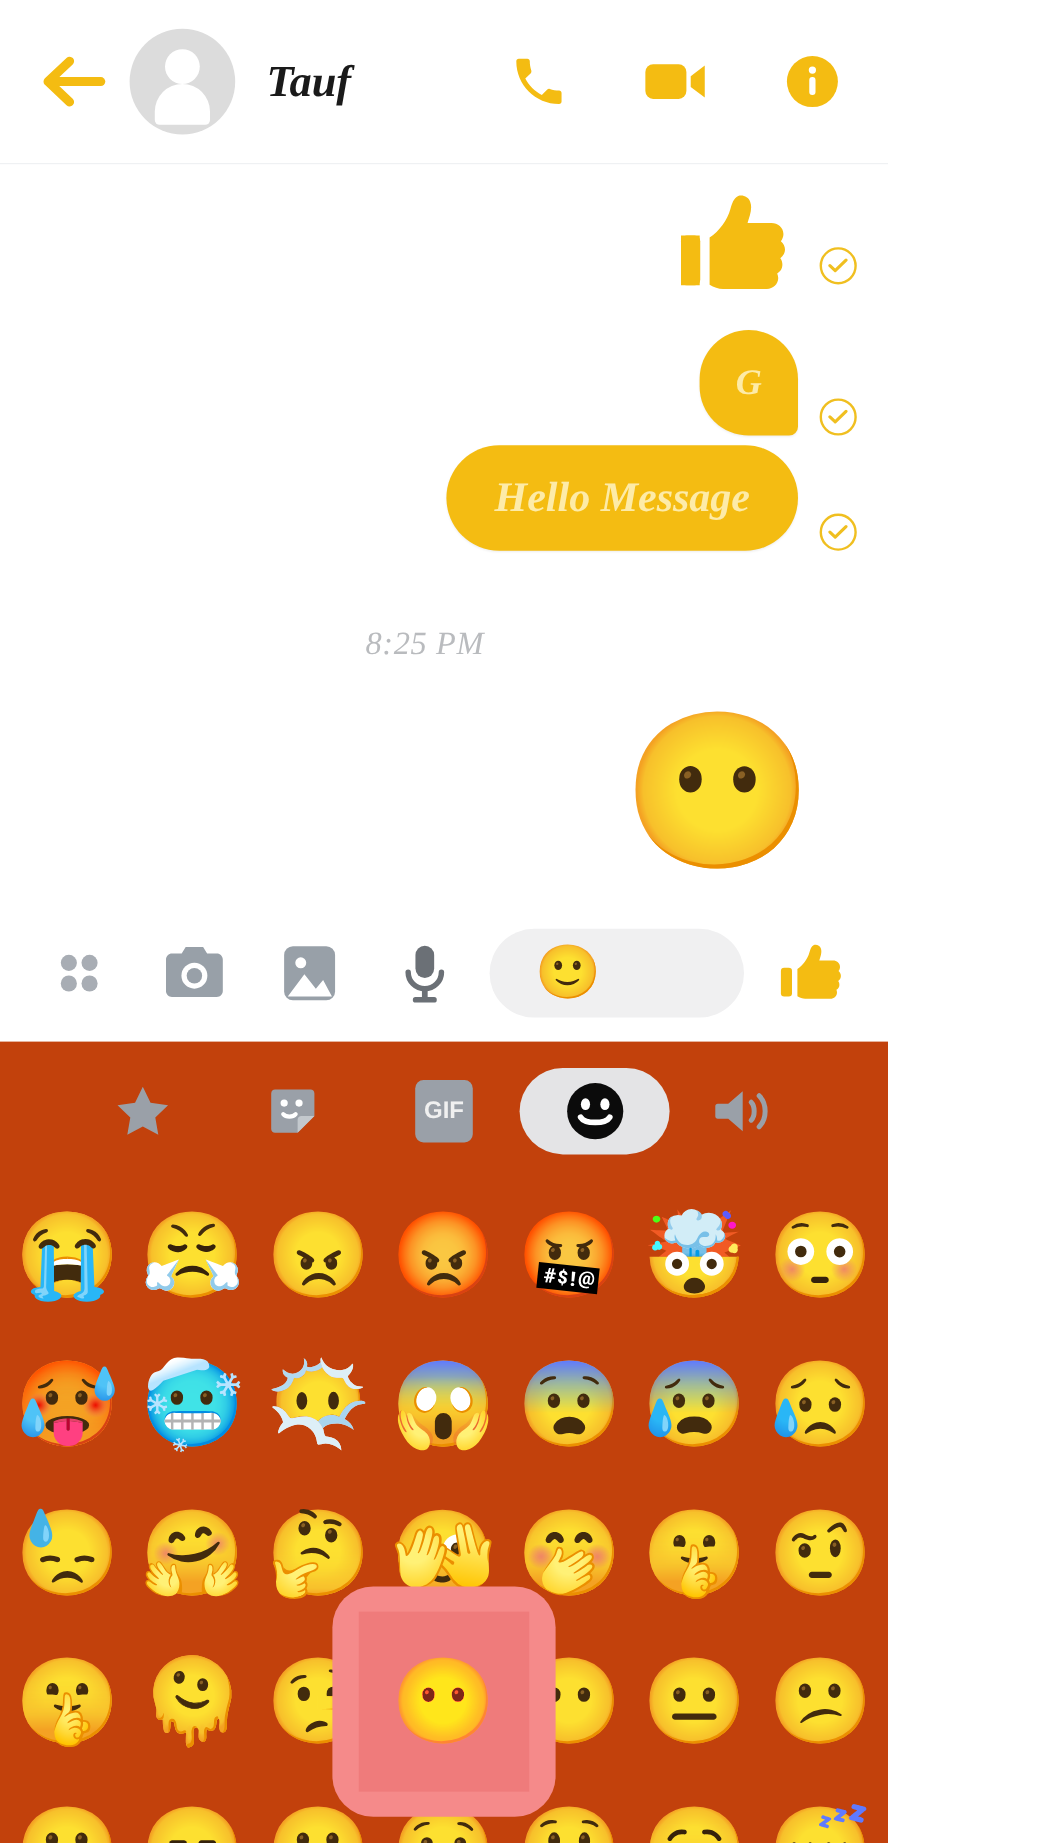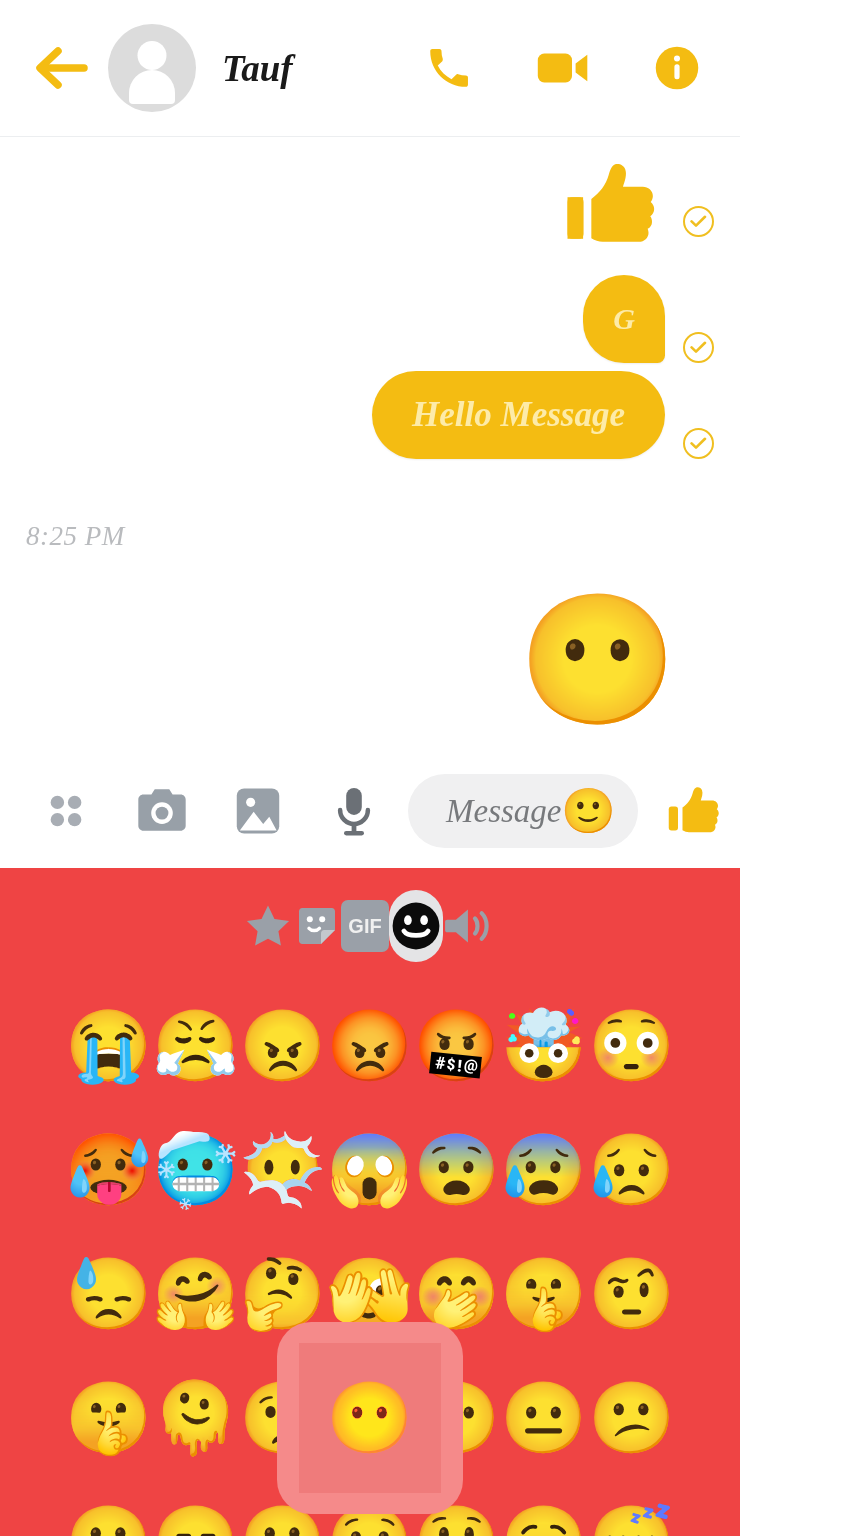--- a/index.html
+++ b/index.html
@@ -75,21 +75,21 @@
     border-radius:44px 44px 8px 44px;
     font-size:30px;
   }
   .bubble-hello {
     height:88px; padding:0 40px;
     border-radius:44px;
     font-size:35px;
     white-space:nowrap;
   }
   .timestamp {
-    text-align:left;
+    text-align:center;
     font-family:"Liberation Serif", serif;
     font-style:italic;
     font-size:27px; color:#b9bbbe;
     letter-spacing:0.5px;
   }
   .big-emoji { font-size:128px; line-height:1; text-align:right; }
 
   
   .input-bar {
     flex:0 0 114px; height:114px;
@@ -110,24 +110,23 @@
     font-family:"Liberation Serif", serif;
     font-style:italic; font-size:33px; color:#77797c;
     flex:1 1 auto;
   }
   .smiley-btn { font-size:44px; line-height:1; flex:0 0 auto; margin-right:6px; }
   .send-thumb { flex:0 0 auto; width:70px; display:flex; align-items:center; justify-content:center; }
 
   
   .keyboard {
     flex:0 0 668px; height:668px;
-    background:#ef4444;
+    background:#c2410c;
     display:flex; flex-direction:column;
     position:relative;
-    align-items:center;
   }
   .kb-tabs {
     height:116px; flex:0 0 116px;
     display:flex; align-items:center;
     padding:0 56px;
   }
   .kb-tab {
     flex:1 1 0; height:72px;
     display:flex; align-items:center; justify-content:center;
     border-radius:36px;
@@ -296,21 +295,20 @@
     <div class="inp-icon">
       <svg width="42" height="52" viewBox="0 0 18 24">
         <rect x="5.4" y="1.4" width="7.2" height="12.4" rx="3.6" fill="#6b7076"></rect>
         <path d="M2.6 11.6c0 3.5 2.9 6.4 6.4 6.4s6.4-2.9 6.4-6.4" stroke="#6b7076" stroke-width="2.1" fill="none" stroke-linecap="round"></path>
         <rect x="7.9" y="17.6" width="2.2" height="4" fill="#6b7076"></rect>
         <rect x="4.4" y="21.2" width="9.2" height="2.1" rx="1" fill="#6b7076"></rect>
       </svg>
     </div>
 
     <div class="msg-field">
-      <div class="msg-placeholder">Message</div>
       <div class="smiley-btn">🙂</div>
     </div>
 
     <div class="send-thumb">
       <svg width="60" height="60" viewBox="0 0 24 24">
         <rect x="1.5" y="10.2" width="3.7" height="9.6" rx="1.1" fill="#f4bc12"></rect>
         <path fill="#f4bc12" d="M7 10.6c1.9-1.3 3.4-3.3 4-5.5.3-1 .6-2.1 1.5-2.5.9-.3 2 .2 2.3 1.1.5 1.3-.1 2.8-.5 4.1h4.6c1.2 0 2.3.9 2.3 2.1 0 .5-.2 1-.5 1.4.5.4.8 1 .8 1.6 0 .7-.4 1.3-.9 1.7.3.4.4.8.4 1.3 0 .7-.4 1.3-1 1.6.1.3.2.6.2.9 0 1.2-1 2.1-2.2 2.1H9.6c-.9 0-1.8-.3-2.6-.8V10.6z"></path>
       </svg>
     </div>
   </div>

